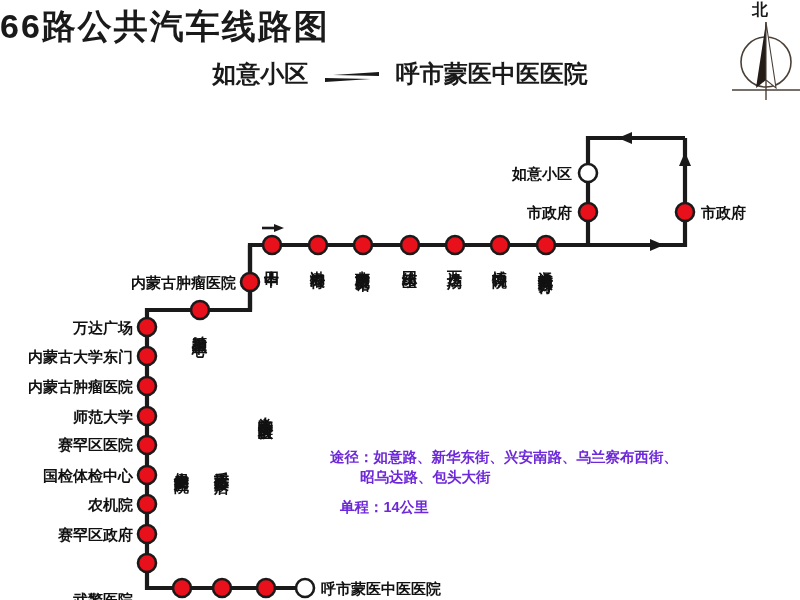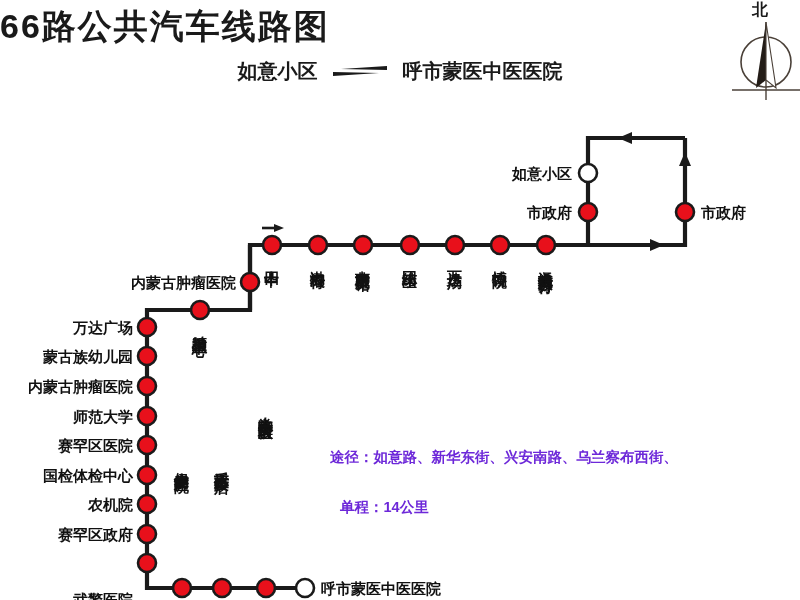--- a/index.html
+++ b/index.html
@@ -18,21 +18,21 @@
     left:0;top:4px;width:800px;
     font-size:34px;
     font-weight:bold;
     letter-spacing:2px;
     color:#1a1a1a;
   }
   .subtitle{
     position:absolute;
     left:0;top:58px;width:800px;
     text-align:center;
-    font-size:20px;
+    font-size:24px;
     font-weight:bold;
     color:#1a1a1a;
   }
   .subtitle .ep{display:inline-block;vertical-align:middle;}
   .subtitle .arrows{display:inline-block;width:54px;height:18px;vertical-align:middle;margin:0 10px;position:relative;}
 
   .compass-label{
     position:absolute;
     left:752px;top:0px;
     font-size:16px;font-weight:bold;
@@ -149,30 +149,31 @@
     <div class="lbl vert" style="left: 272px; top: 259px;">十四中</div>
     <div class="lbl vert" style="left: 318px; top: 259px;">渤海银行</div>
     <div class="lbl vert" style="left: 363px; top: 259px;">内蒙古展览馆</div>
     <div class="lbl vert" style="left: 410px; top: 259px;">团结小区</div>
     <div class="lbl vert" style="left: 455px; top: 259px;">万达广场</div>
     <div class="lbl vert" style="left: 500px; top: 259px;">博物院</div>
     <div class="lbl vert" style="left: 546px; top: 259px;">交通银行内蒙古分行</div>
     <div class="lbl right-align" style="left: 236px; top: 282px;">内蒙古肿瘤医院</div>
     <div class="lbl vert" style="left: 200px; top: 324px;">精神卫生中心</div>
     <div class="lbl right-align" style="left: 133px; top: 327px;">万达广场</div>
-    <div class="lbl right-align" style="left: 133px; top: 356px;">蒙古族幼儿园</div>
+    <div class="lbl right-align" style="left: 133px; top: 356px;">内蒙古大学东门</div>
     <div class="lbl right-align" style="left: 133px; top: 386px;">内蒙古肿瘤医院</div>
     <div class="lbl right-align" style="left: 133px; top: 416px;">师范大学</div>
-    <div class="lbl right-align" style="left: 133px; top: 445px;">赛罕区医院</div>
+    <div class="lbl right-align" style="left: 133px; top: 445px; font-family: Liberation Serif, serif;">赛罕区医院</div>
     <div class="lbl right-align" style="left: 133px; top: 475px; text-align: right;">国检体检中心</div>
     <div class="lbl right-align" style="left: 133px; top: 504px;">农机院</div>
     <div class="lbl right-align" style="left: 133px; top: 534px;">赛罕区政府</div>
     <div class="lbl right-align" style="left: 133px; top: 563px; margin-top: 36px;">武警医院</div>
     <div class="lbl vert" style="left: 182px; top: 460px;">伊生泰妇产医院</div>
     <div class="lbl vert" style="left: 222px; top: 460px;">乐活生鲜万豪店</div>
     <div class="lbl vert" style="left: 266px; top: 405px;">大学路小学滨河校区</div>
     <div class="lbl left-align" style="left: 321px; top: 588px;">呼市蒙医中医医院</div>
   </div>
 
 <div class="note" style="left:330px;top:448px;">
   <span>途径：如意路、新华东街、兴安南路、乌兰察布西街、</span>
+  <span class="indent">昭乌达路、包头大街</span>
 </div>
 <div class="note" style="left:340px;top:492px;margin-top:6px;">单程：14公里</div>
 
 </body></html>

